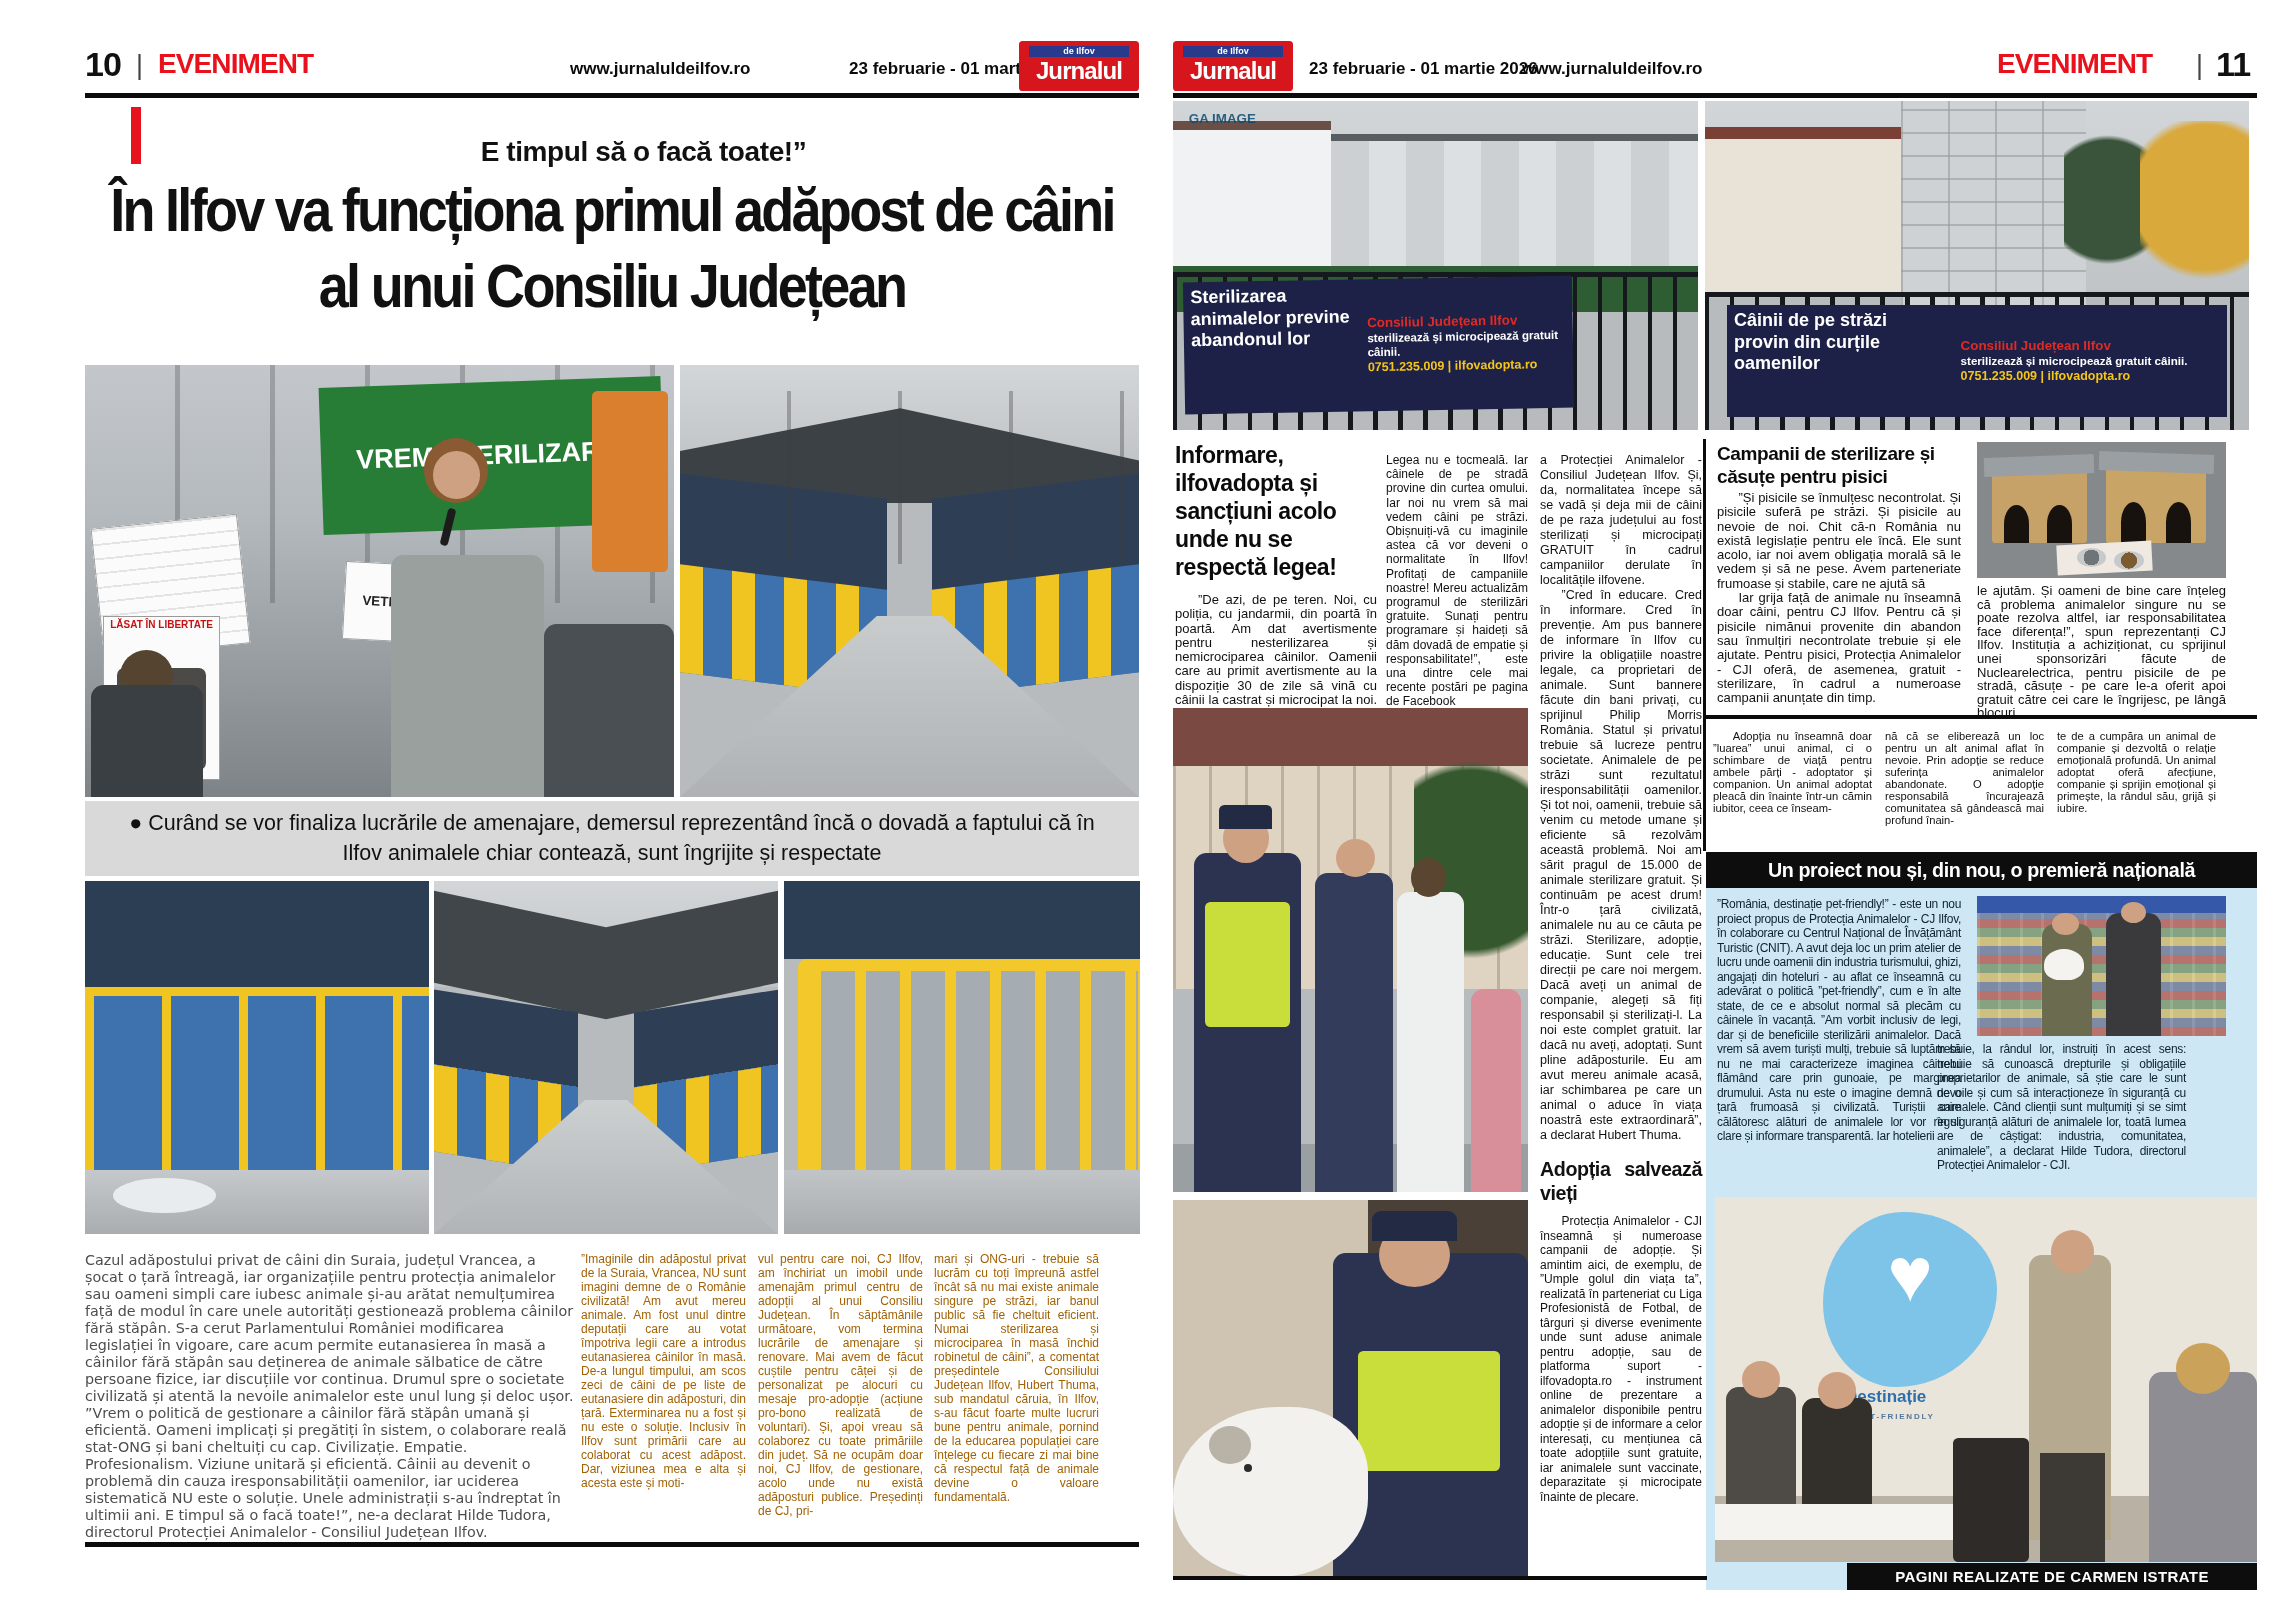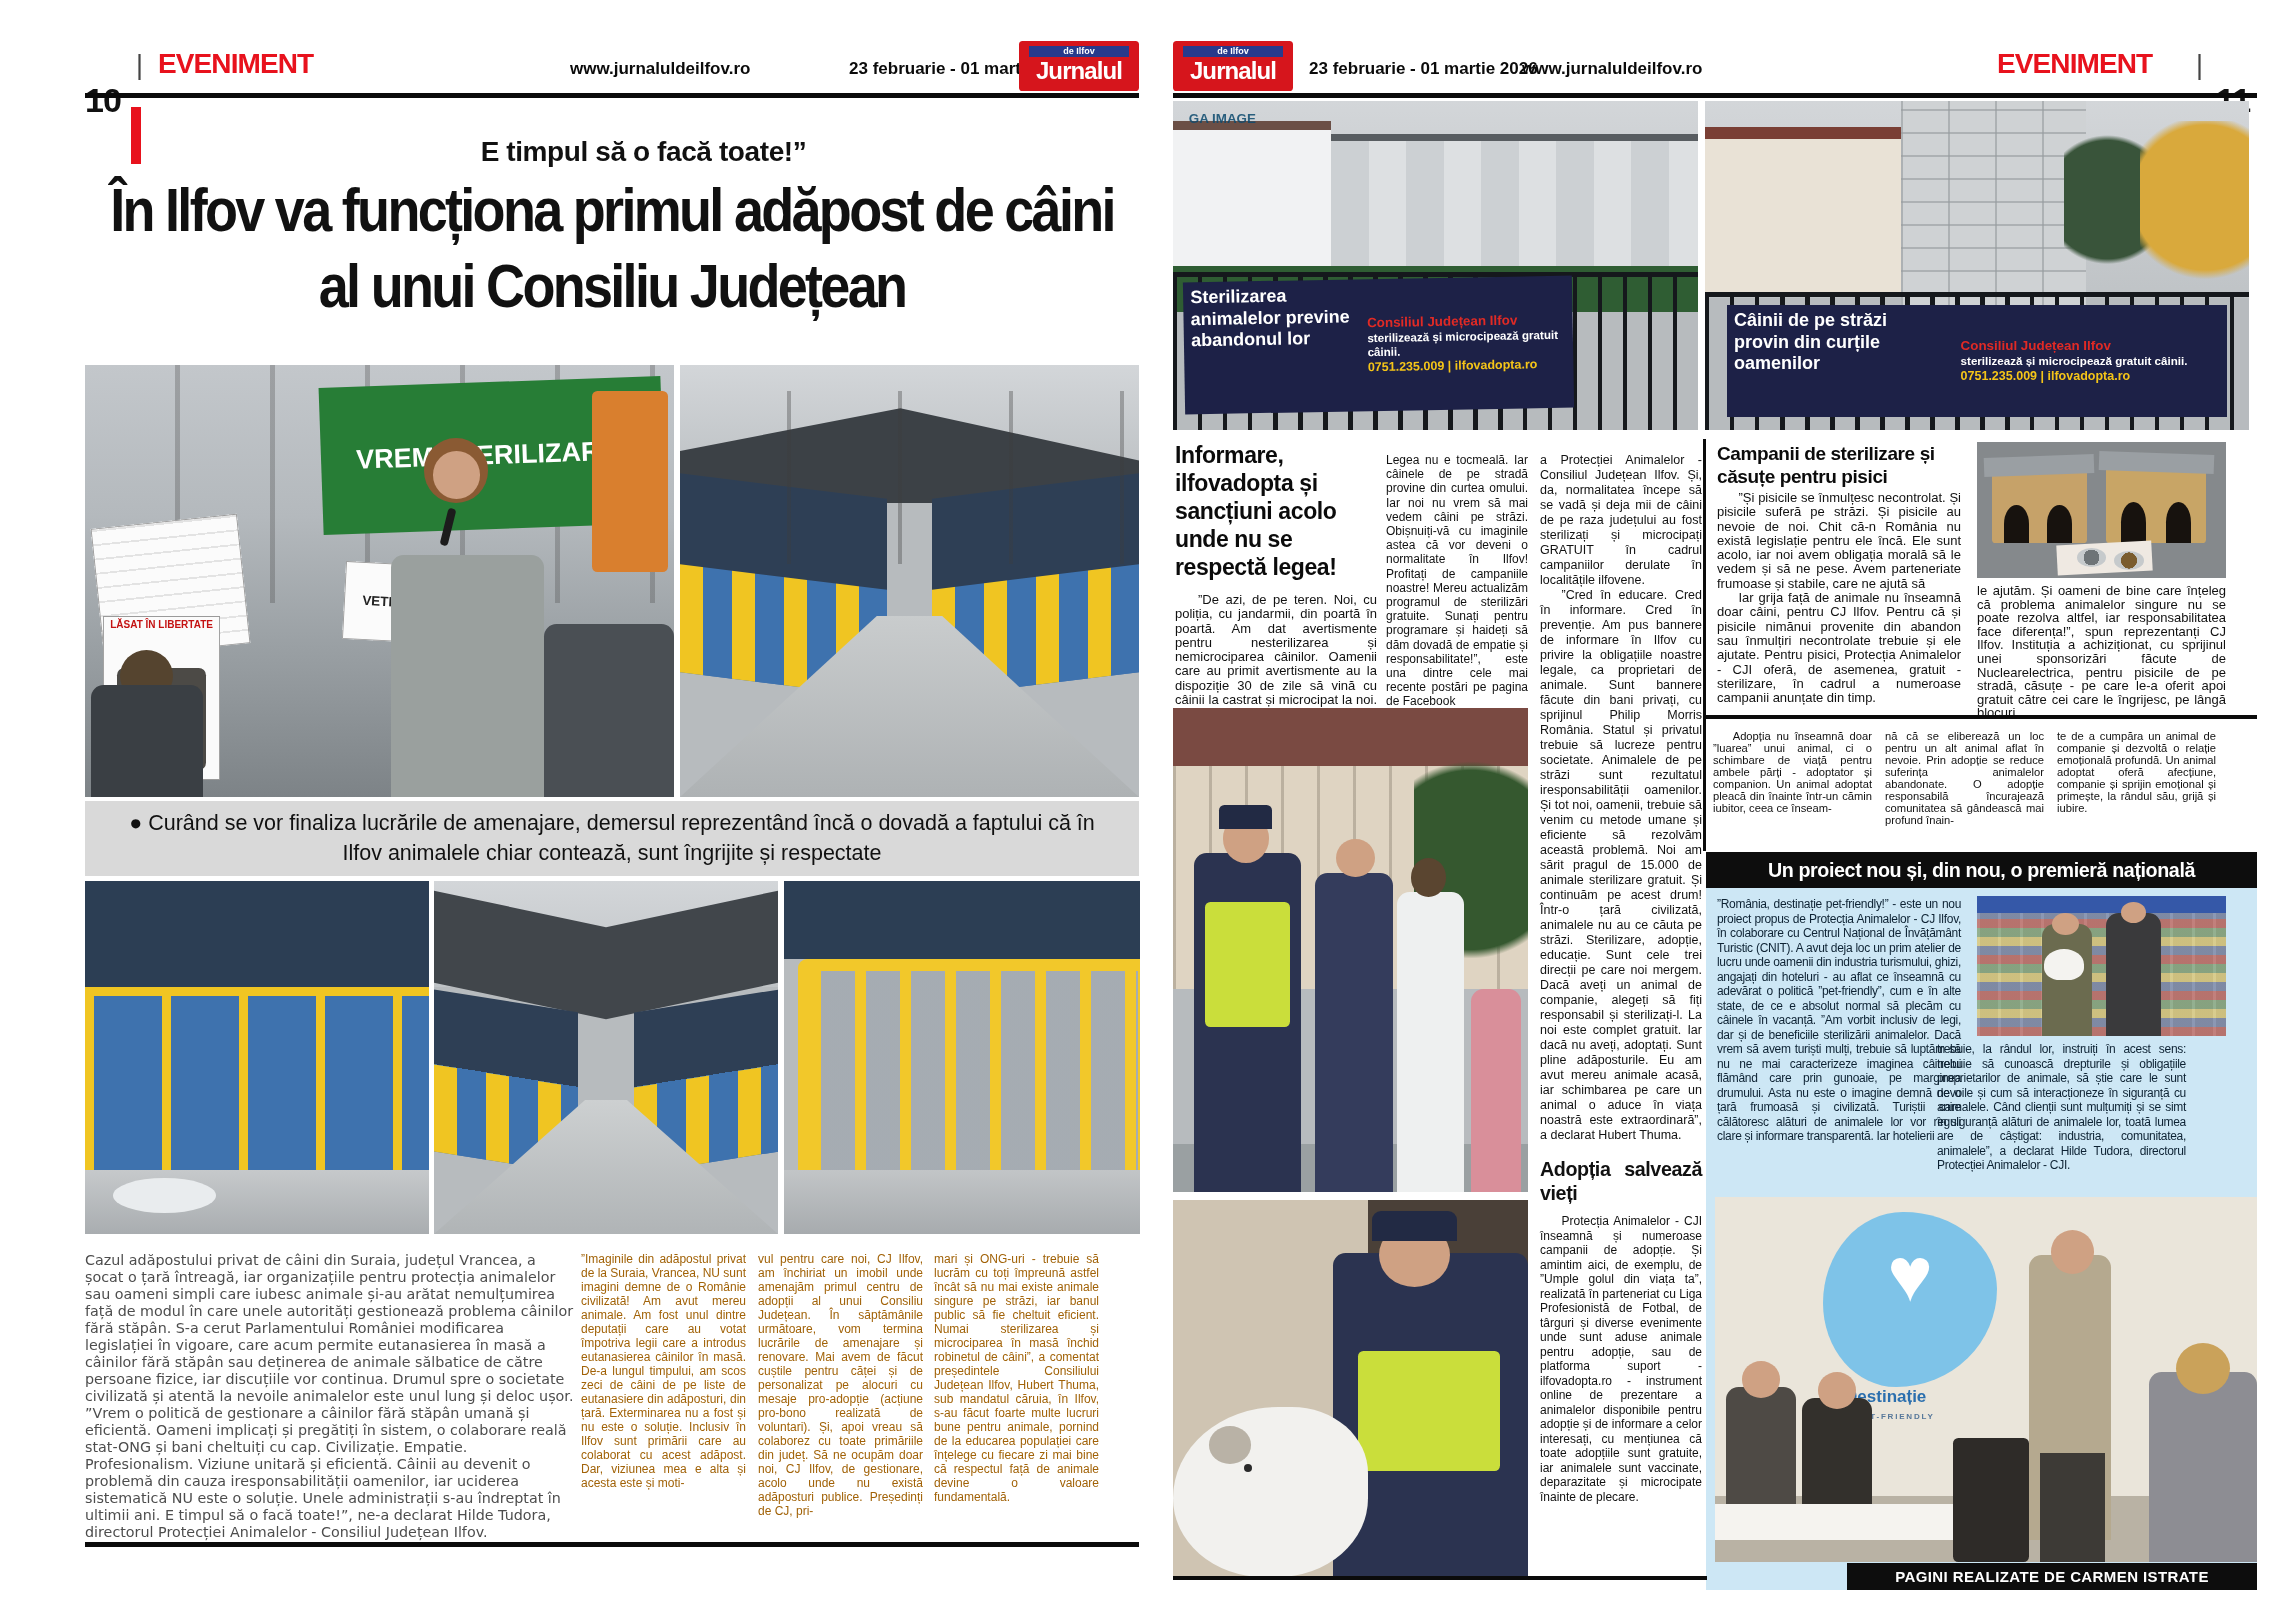--- a/index.html
+++ b/index.html
@@ -1,21 +1,21 @@
 <!DOCTYPE html>
 <html style="font-size:14.3px"><head>
 <meta charset="utf-8">
 <style>
   html,body{margin:0;padding:0;background:#f2f2f2;}
   #spread{position:relative;width:2293px;height:1608px;background:#ffffff;
           font-family:"Liberation Sans",sans-serif;color:#111;overflow:hidden;}
   .abs{position:absolute;}
   .rule{position:absolute;background:#0b0b0b;}
   
-  .pgnum{font-size:34px;font-weight:900;letter-spacing:-0.9px;margin-top:36px;}
+  .pgnum{font-size:34px;font-weight:900;letter-spacing:-0.9px;}
   .pipe{font-size:27px;color:#444;font-weight:400;}
   .section{font-size:28px;font-weight:900;color:#e8121d;letter-spacing:-0.9px;}
   .hmeta{font-size:17px;font-weight:700;color:#0b0b0b;}
   .logo{position:absolute;width:120px;height:50px;background:#d6151c;border-radius:3.6px;
         display:flex;flex-direction:column;align-items:center;justify-content:flex-start;}
   .logo .band{margin-top:4.5px;width:100px;height:11.6px;background:#273a8c;color:#fff;
         font-size:9px;font-weight:700;text-align:center;line-height:11.6px;}
   .logo .word{color:#fff;font-size:24px;font-weight:900;line-height:27px;letter-spacing:-0.9px;}
   
   #p10-kickbar{left:131px;top:107px;width:9.9px;height:57px;background:#e8121d;}

